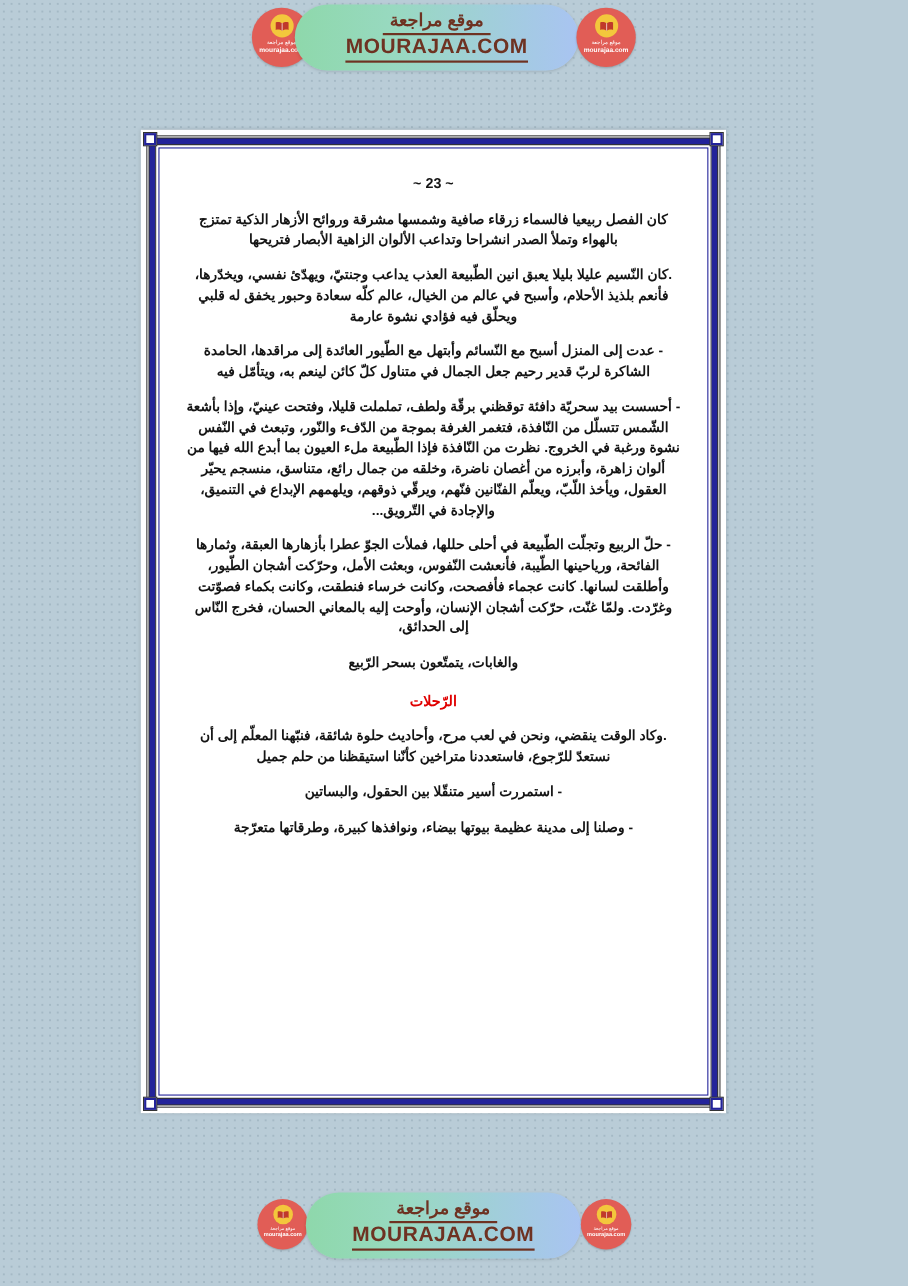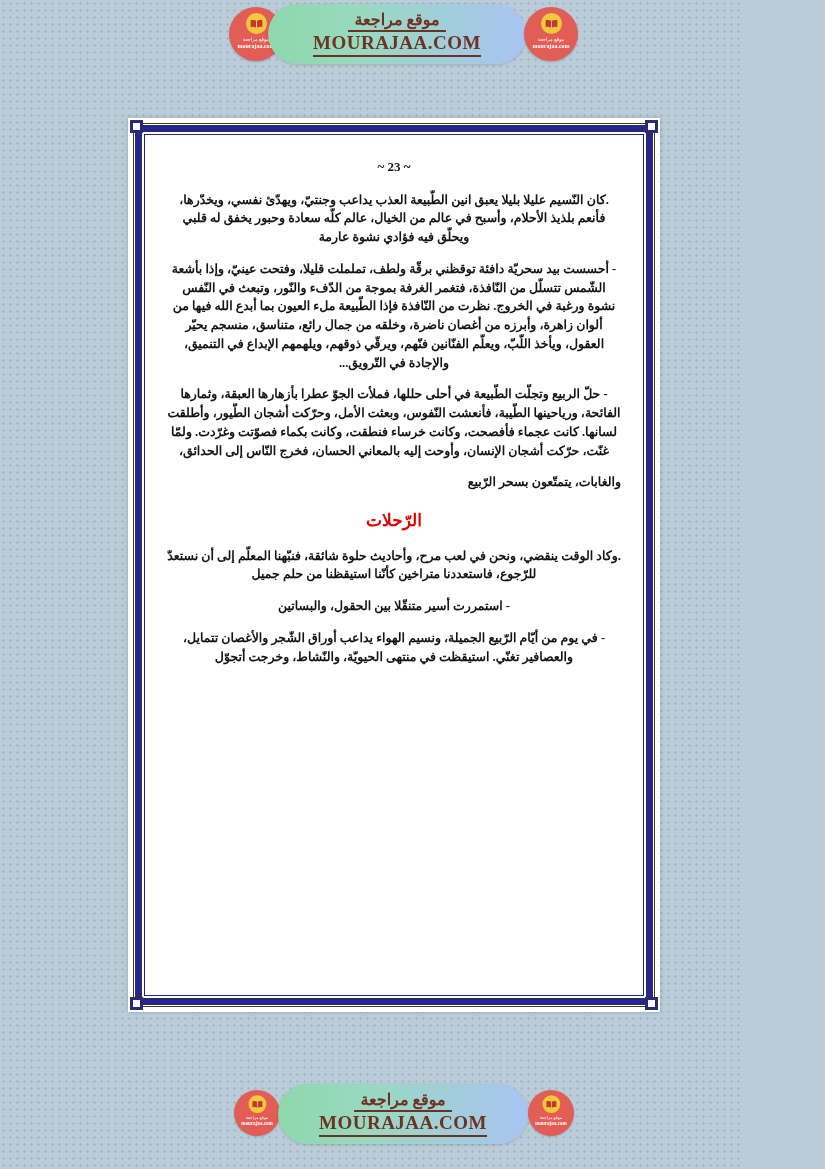--- a/index.html
+++ b/index.html
@@ -6,21 +6,21 @@
   * { box-sizing: border-box; }
 
   .stage {
     position: relative;
     width: 742px;
     height: 1169px;
     overflow: hidden;
     background-color: #b9ccd7;
     background-image: radial-gradient(circle, rgba(110,135,150,.28) 1px, transparent 1.3px);
     background-size: 7px 7px;
-    font-family: Liberation Serif, serif;
+    font-family: Liberation Sans, sans-serif;
   }
 
   
   .banner { position: absolute; left: 0; width: 100%; height: 0; }
   .pill {
     position: absolute;
     height: 60px;
     border-radius: 30px;
     background: linear-gradient(90deg, #8ed8ab 0%, #98d9c0 35%, #a9c4f2 100%);
     display: flex; flex-direction: column; align-items: center; justify-content: center;
@@ -71,22 +71,22 @@
   .corner.br { right: 3px; bottom: 3px; }
 
   .content {
     position: absolute; inset: 15px; padding: 24px 24px 10px 24px;
     direction: rtl; text-align: center;
     color: #141414; font-weight: bold; font-size: 12.5px; line-height: 1.5;
     overflow: hidden;
   }
   .page-number { font-size: 13px; margin-bottom: 14px; direction: ltr; }
   .para { margin: 13px 0; }
-  .center-line { margin: 13px 0; text-align: right; }
-  .heading { color: #e00000; font-size: 17px; margin: 16px 0 10px 0; }
+  .center-line { margin: 13px 0; }
+  .heading { color: #e00000; font-size: 13px; margin: 16px 0 10px 0; }
 </style>
 </head>
 <body>
 
 <div class="stage">
 
   <div class="banner">
     <div class="badge" style="left:229px; top:7px;">
       <div class="badge-yellow">
         <svg viewBox="0 0 20 14">
@@ -120,30 +120,32 @@
     <div class="frame-band"></div>
     <div class="frame-inner"></div>
     <div class="corner tl"></div>
     <div class="corner tr"></div>
     <div class="corner bl"></div>
     <div class="corner br"></div>
 
     <div class="content">
       <div class="page-number">~ 23 ~</div>
 
+      <p class="para">كان الفصل ربيعيا فالسماء زرقاء صافية وشمسها مشرقة وروائح الأزهار الذكية تمتزج بالهواء وتملأ الصدر انشراحا وتداعب الألوان الزاهية الأبصار فتريحها</p>
       <p class="para">.كان النّسيم عليلا بليلا يعبق انين الطّبيعة العذب يداعب وجنتيّ، ويهدّئ نفسي، ويخدّرها، فأنعم بلذيذ الأحلام، وأسبح في عالم من الخيال، عالم كلّه سعادة وحبور يخفق له قلبي ويحلّق فيه فؤادي نشوة عارمة</p>
+      <p class="para">- عدت إلى المنزل أسبح مع النّسائم وأبتهل مع الطّيور العائدة إلى مراقدها، الحامدة الشاكرة لربّ قدير رحيم جعل الجمال في متناول كلّ كائن لينعم به، ويتأمّل فيه</p>
       <p class="para">- أحسست بيد سحريّة دافئة توقظني برقّة ولطف، تململت قليلا، وفتحت عينيّ، وإذا بأشعة الشّمس تتسلّل من النّافذة، فتغمر الغرفة بموجة من الدّفء والنّور، وتبعث في النّفس نشوة ورغبة في الخروج. نظرت من النّافذة فإذا الطّبيعة ملء العيون بما أبدع الله فيها من ألوان زاهرة، وأبرزه من أغصان ناضرة، وخلقه من جمال رائع، متناسق، منسجم يحيّر العقول، ويأخذ اللّبّ، ويعلّم الفنّانين فنّهم، ويرقّي ذوقهم، ويلهمهم الإبداع في التنميق، والإجادة في التّرويق...</p>
       <p class="para">- حلّ الربيع وتجلّت الطّبيعة في أحلى حللها، فملأت الجوّ عطرا بأزهارها العبقة، وثمارها الفائحة، ورياحينها الطّيبة، فأنعشت النّفوس، وبعثت الأمل، وحرّكت أشجان الطّيور، وأطلقت لسانها. كانت عجماء فأفصحت، وكانت خرساء فنطقت، وكانت بكماء فصوّتت وغرّدت. ولمّا غنّت، حرّكت أشجان الإنسان، وأوحت إليه بالمعاني الحسان، فخرج النّاس إلى الحدائق،</p>
       <p class="center-line">والغابات، يتمتّعون بسحر الرّبيع</p>
 
       <div class="heading">الرّحلات</div>
 
       <p class="para">.وكاد الوقت ينقضي، ونحن في لعب مرح، وأحاديث حلوة شائقة، فنبّهنا المعلّم إلى أن نستعدّ للرّجوع، فاستعددنا متراخين كأنّنا استيقظنا من حلم جميل</p>
       <p class="para">- استمررت أسير متنقّلا بين الحقول، والبساتين</p>
-      <p class="para">- في يوم من أيّام الرّبيع الجميلة، ونسيم الهواء يداعب أوراق الشّجر والأغصان تتمايل، والعصافير تغنّي. استيقظت في منتهى الحيويّة، والنّشاط، وخرجت أتجوّل</p>
+      <p class="para">- وصلنا إلى مدينة عظيمة بيوتها بيضاء، ونوافذها كبيرة، وطرقاتها متعرّجة</p>
 
     </div>
   </div>
 
   <div class="banner">
     <div class="badge small" style="left:230px; top:1086px;">
       <div class="badge-yellow">
         <svg viewBox="0 0 20 14">
           <path d="M10 2.5 C7 .4 3 .4 1 1.4 V12 C3 11 7 11 10 13 C13 11 17 11 19 12 V1.4 C17 .4 13 .4 10 2.5 Z" fill="#c0392b"></path>
           <line x1="10" y1="2.5" x2="10" y2="13" stroke="#ffffff" stroke-width="1"></line>

